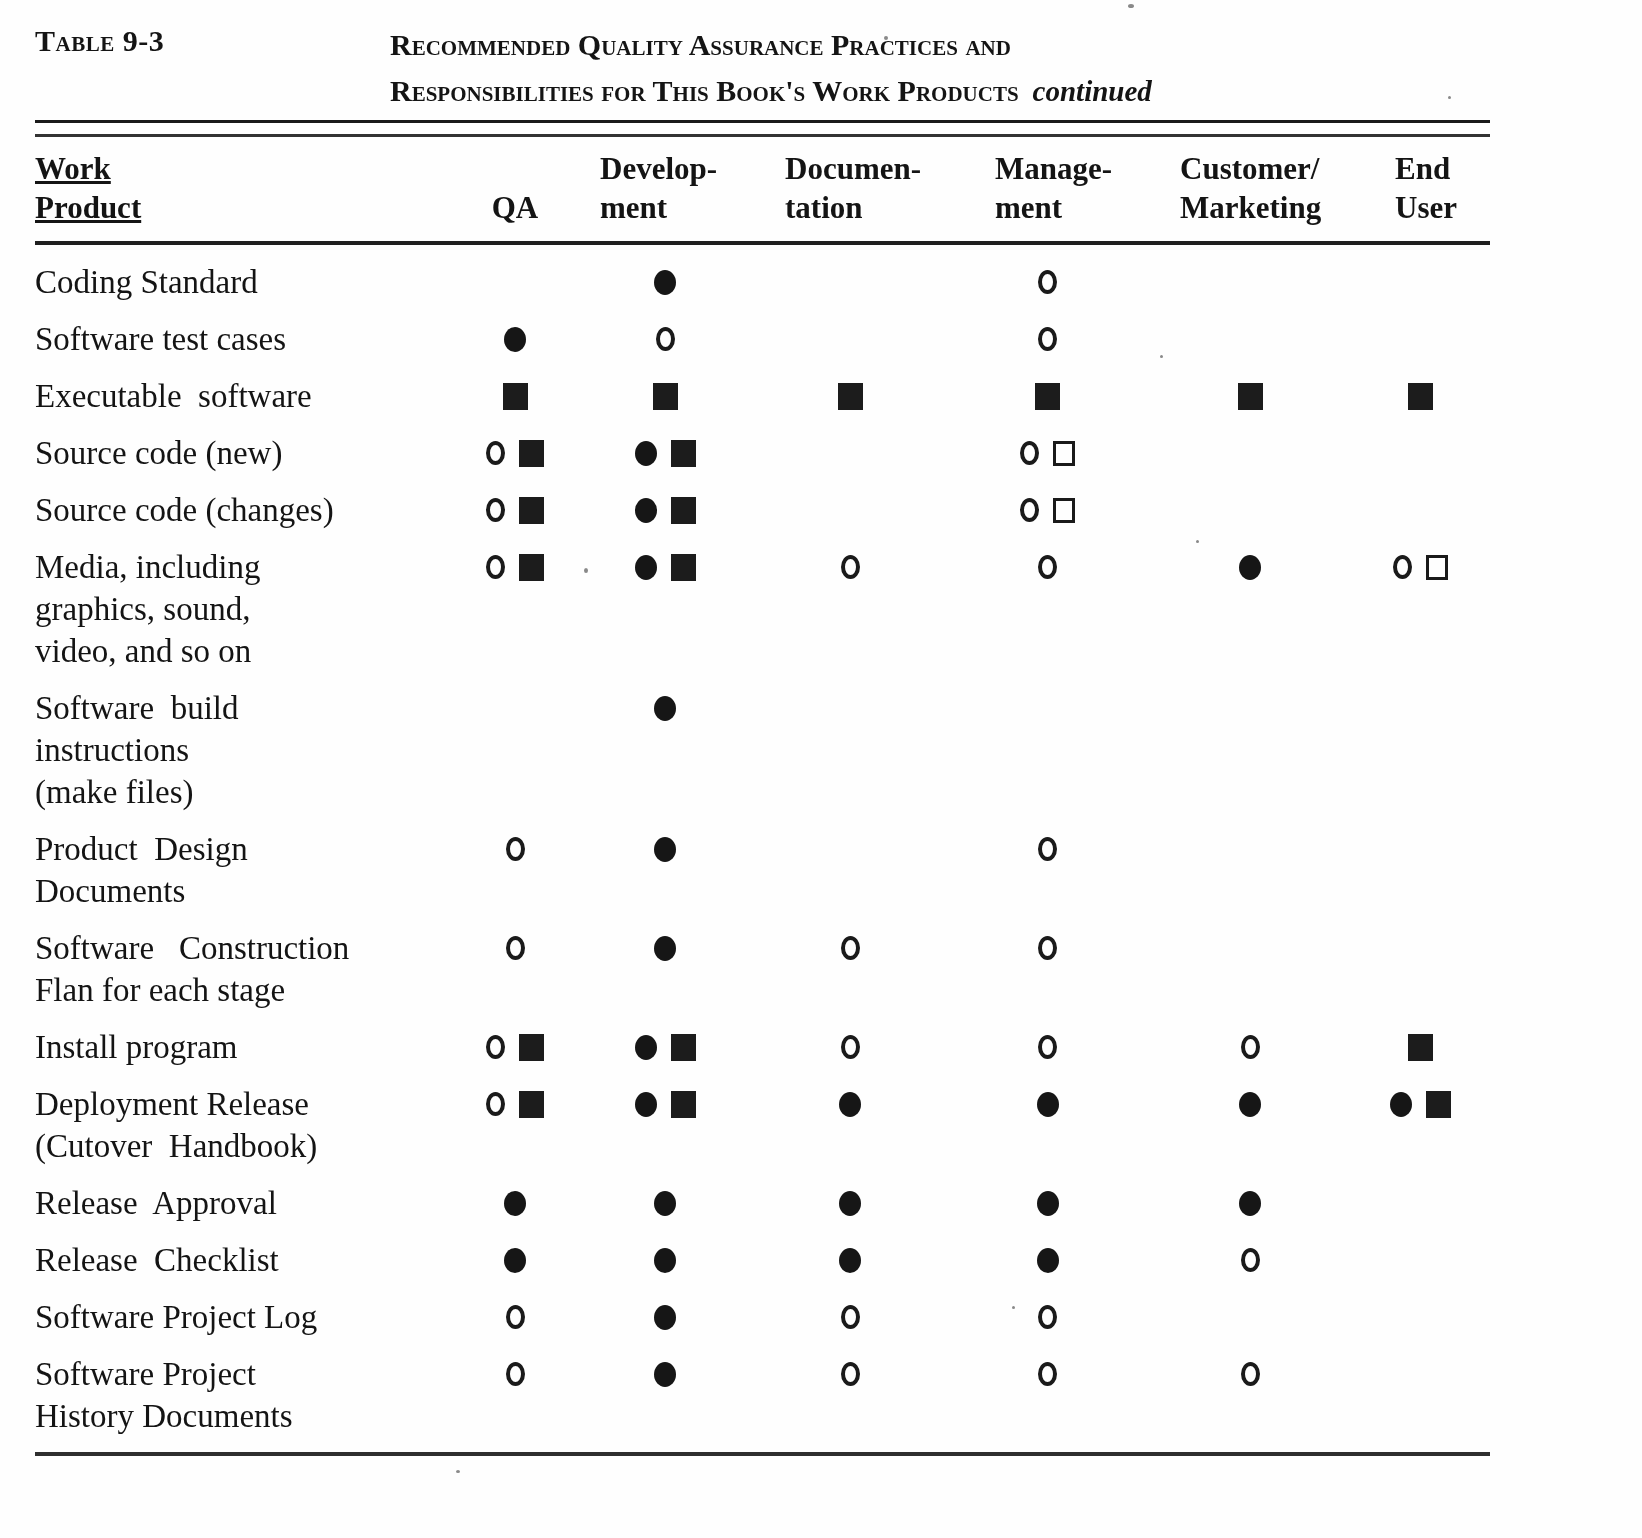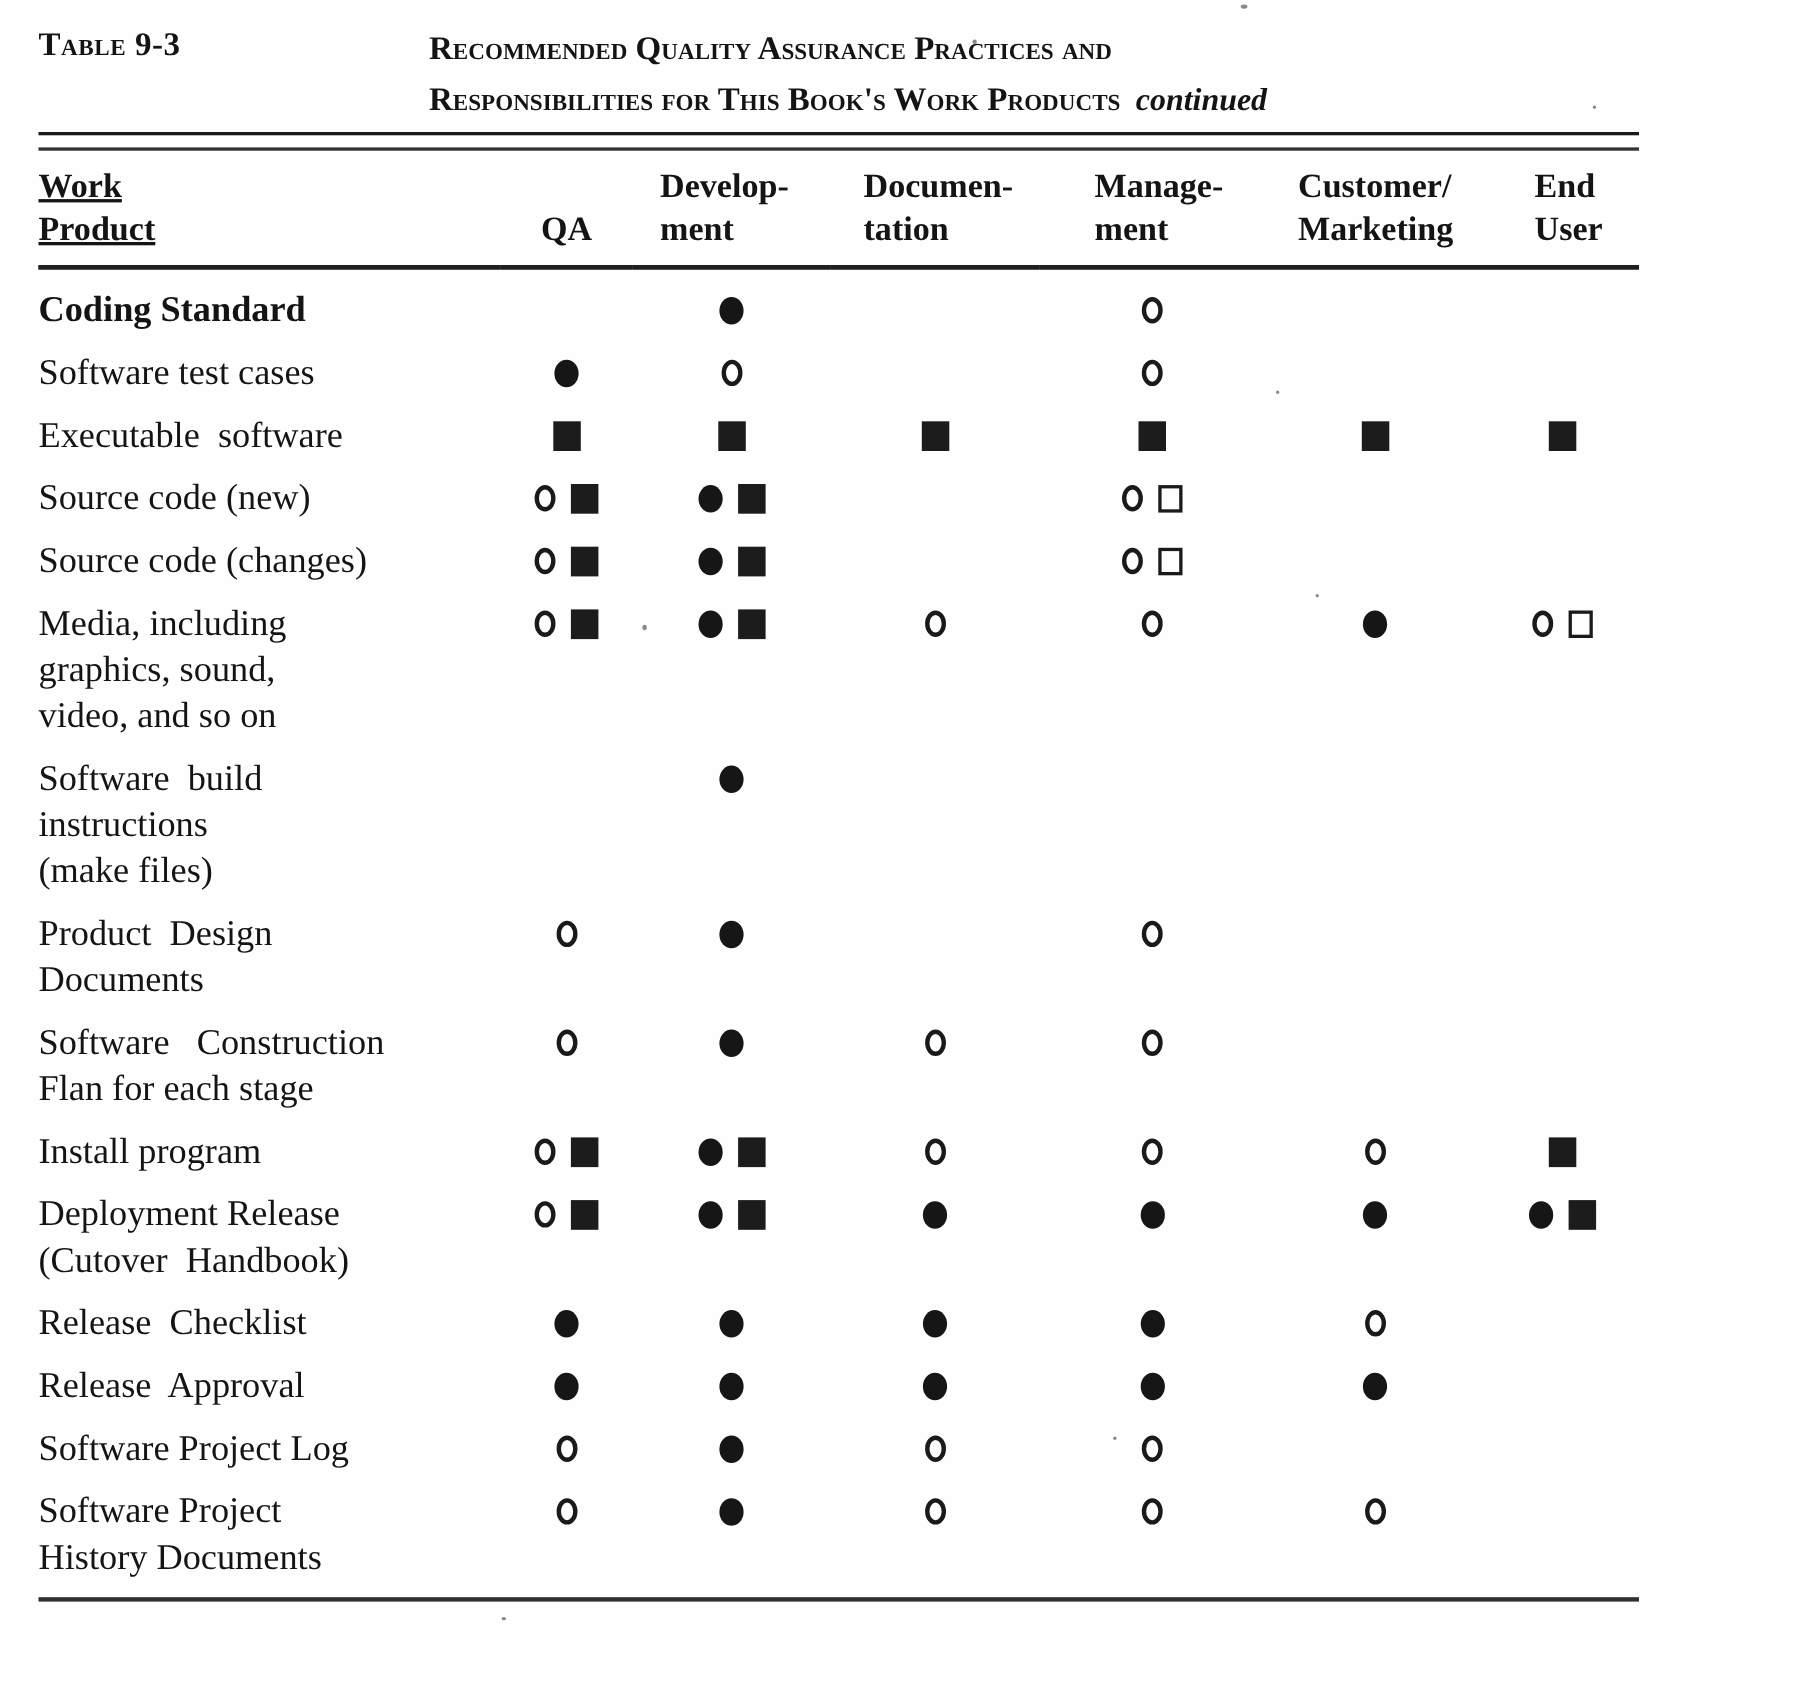--- a/index.html
+++ b/index.html
@@ -53,21 +53,21 @@
   }
   thead .h-work { text-align: left; text-decoration: underline; }
   thead .h-qa { text-align: center; }
   thead .h-dev { padding-left: 25px; }
   thead .h-doc { padding-left: 30px; }
   thead .h-mgmt { padding-left: 50px; }
   thead .h-cust { padding-left: 30px; }
   thead .h-end { padding-left: 45px; }
 
   tbody td { vertical-align: top; padding: 0 0 15px 0; }
-  tbody tr:first-child td { padding-top: 16px; font-weight: bold; }
+  tbody tr:first-child td { padding-top: 16px; }
 
   .wp-cell { font-size: 33px; }
   .wp-line { line-height: 42px; white-space: pre-wrap; }
 
   .sym-cell { text-align: center; }
   .sym-wrap { display: flex; align-items: center; justify-content: center; height: 42px; }
   .sym { display: inline-block; box-sizing: border-box; }
   .sym + .sym { margin-left: 14px; }
   .circle-filled { width: 22px; height: 25px; border-radius: 50%; background: #161616; }
   .circle-open   { width: 19px; height: 24px; border-radius: 50%; border: 4px solid #1a1a1a; background: transparent; }
@@ -493,20 +493,53 @@
           </td>
           <td class="sym-cell">
             <div class="sym-wrap">
               <span class="sym circle-filled"></span>
               <span class="sym square-filled"></span>
             </div>
           </td>
         </tr>
         <tr>
           <td class="wp-cell">
+            <div class="wp-line">Release  Approval</div>
+          </td>
+          <td class="sym-cell">
+            <div class="sym-wrap">
+              <span class="sym circle-filled"></span>
+            </div>
+          </td>
+          <td class="sym-cell">
+            <div class="sym-wrap">
+              <span class="sym circle-filled"></span>
+            </div>
+          </td>
+          <td class="sym-cell">
+            <div class="sym-wrap">
+              <span class="sym circle-filled"></span>
+            </div>
+          </td>
+          <td class="sym-cell">
+            <div class="sym-wrap">
+              <span class="sym circle-filled"></span>
+            </div>
+          </td>
+          <td class="sym-cell">
+            <div class="sym-wrap">
+              <span class="sym circle-filled"></span>
+            </div>
+          </td>
+          <td class="sym-cell">
+            <div class="sym-wrap"></div>
+          </td>
+        </tr>
+        <tr>
+          <td class="wp-cell">
             <div class="wp-line">Release  Checklist</div>
           </td>
           <td class="sym-cell">
             <div class="sym-wrap">
               <span class="sym circle-filled"></span>
             </div>
           </td>
           <td class="sym-cell">
             <div class="sym-wrap">
               <span class="sym circle-filled"></span>
@@ -518,53 +551,20 @@
             </div>
           </td>
           <td class="sym-cell">
             <div class="sym-wrap">
               <span class="sym circle-filled"></span>
             </div>
           </td>
           <td class="sym-cell">
             <div class="sym-wrap">
               <span class="sym circle-open"></span>
-            </div>
-          </td>
-          <td class="sym-cell">
-            <div class="sym-wrap"></div>
-          </td>
-        </tr>
-        <tr>
-          <td class="wp-cell">
-            <div class="wp-line">Release  Approval</div>
-          </td>
-          <td class="sym-cell">
-            <div class="sym-wrap">
-              <span class="sym circle-filled"></span>
-            </div>
-          </td>
-          <td class="sym-cell">
-            <div class="sym-wrap">
-              <span class="sym circle-filled"></span>
-            </div>
-          </td>
-          <td class="sym-cell">
-            <div class="sym-wrap">
-              <span class="sym circle-filled"></span>
-            </div>
-          </td>
-          <td class="sym-cell">
-            <div class="sym-wrap">
-              <span class="sym circle-filled"></span>
-            </div>
-          </td>
-          <td class="sym-cell">
-            <div class="sym-wrap">
-              <span class="sym circle-filled"></span>
             </div>
           </td>
           <td class="sym-cell">
             <div class="sym-wrap"></div>
           </td>
         </tr>
         <tr>
           <td class="wp-cell">
             <div class="wp-line">Software Project Log</div>
           </td>

